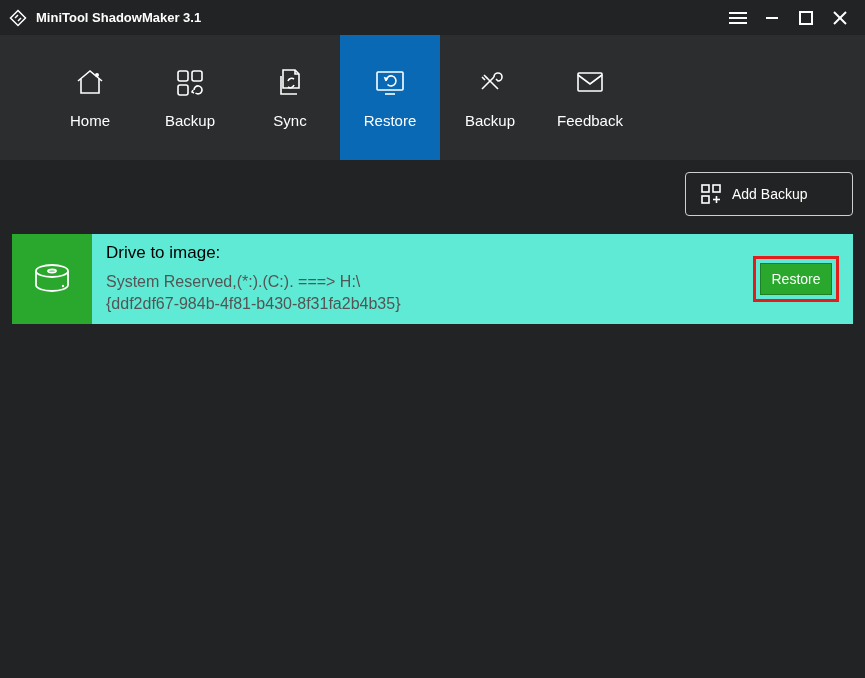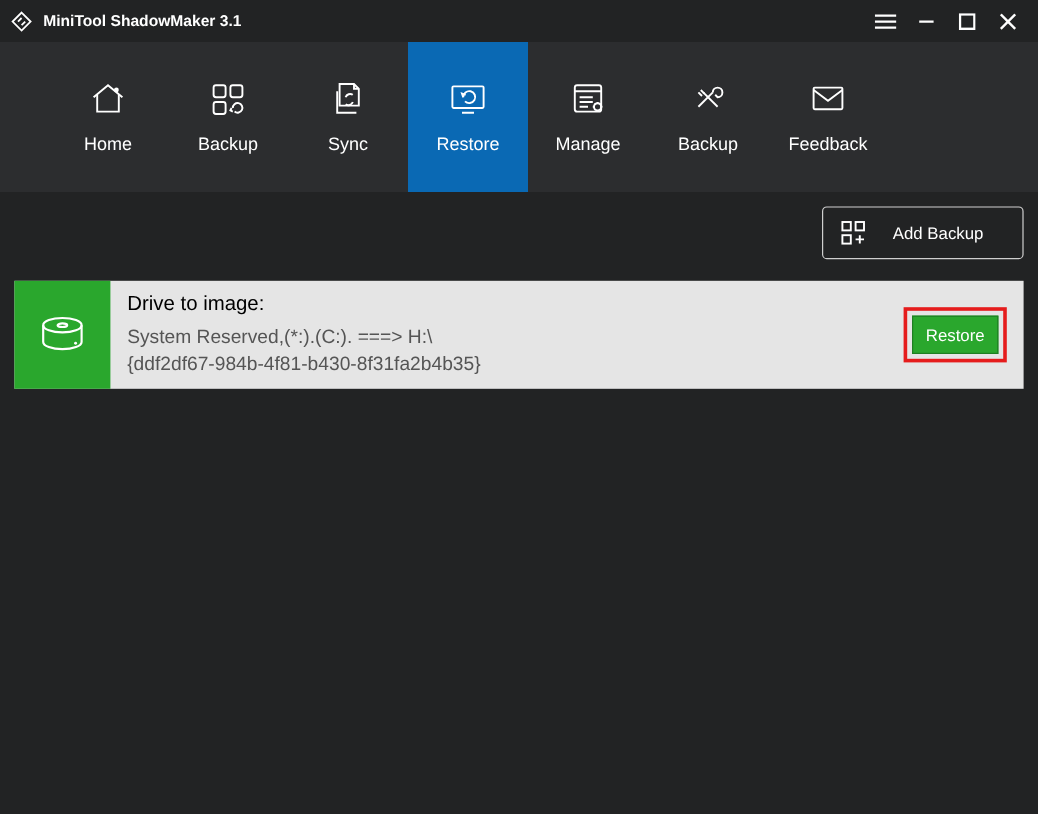--- a/index.html
+++ b/index.html
@@ -9,22 +9,22 @@
   .titlebar .logo { width: 20px; height: 20px; display: flex; align-items: center; justify-content: center; margin-right: 8px; }
   .titlebar .title { font-size: 13px; font-weight: 600; flex: 1; }
   .titlebar .winbtn { width: 34px; height: 35px; display: flex; align-items: center; justify-content: center; cursor: pointer; }
   .navbar { height: 125px; background: #2c2d2f; display: flex; }
   .navitem { width: 100px; display: flex; flex-direction: column; align-items: center; justify-content: center; color: #fff; cursor: pointer; gap: 14px; }
   .navitem.active { background: #0a69b4; }
   .navitem .icon { height: 32px; display: flex; align-items: center; justify-content: center; }
   .navitem .label { font-size: 15px; }
   .content { flex: 1; background: #222324; padding: 12px; display: flex; flex-direction: column; }
   .topactions { display: flex; justify-content: flex-end; margin-bottom: 18px; padding-right: 0; }
-  .addbackup { border: 1px solid #cfcfcf; color: #fff; background: transparent; height: 44px; width: 168px; border-radius: 4px; display: flex; align-items: center; padding: 0 14px; gap: 22px; font-size: 14px; cursor: pointer; }
-  .card { display: flex; height: 90px; background: #e5e5e5; }
+  .addbackup { border: 1px solid #cfcfcf; color: #fff; background: transparent; height: 44px; width: 168px; border-radius: 4px; display: flex; align-items: center; padding: 0 14px; gap: 10px; font-size: 14px; cursor: pointer; }
+  .card { display: flex; height: 90px; background: #5eead4; }
   .card .left { width: 80px; background: #2aa72d; display: flex; align-items: center; justify-content: center; }
   .card .mid { flex: 1; padding: 10px 10px 10px 14px; display: flex; flex-direction: column; justify-content: center; }
   .card .mid .heading { font-size: 17px; color: #000; margin-bottom: 8px; }
   .card .mid .details { font-size: 16px; color: #555; line-height: 1.35; max-width: 320px; }
   .card .right { display: flex; align-items: center; padding-right: 14px; }
   .restorebox { border: 3px solid #e51c1c; padding: 4px; }
   .restorebtn { background: #2aa72d; color: #fff; border: 1px solid #1f7f22; width: 72px; height: 32px; font-size: 14px; cursor: pointer; }
   svg { display: block; }
 </style>
 </head>
@@ -110,34 +110,20 @@
         <svg width="34" height="30" viewBox="0 0 34 30" fill="none" stroke="#fff" stroke-width="1.6">
           <rect x="4" y="5" width="26" height="18" rx="1"></rect>
           <line x1="12" y1="27" x2="22" y2="27"></line>
           <path d="M13 14 a5 5 0 1 1 1.5 3.5"></path>
           <path d="M13 14 l-1 -3 l3 1"></path>
         </svg>
       </div>
       <div class="label">Restore</div>
     </div>
 
-    <div class="navitem">
-      <div class="icon">
-        <svg width="32" height="30" viewBox="0 0 32 30" fill="none" stroke="#fff" stroke-width="1.6">
-          <rect x="5" y="4" width="22" height="22" rx="2"></rect>
-          <line x1="5" y1="9" x2="27" y2="9"></line>
-          <line x1="9" y1="14" x2="20" y2="14"></line>
-          <line x1="9" y1="18" x2="20" y2="18"></line>
-          <line x1="9" y1="22" x2="16" y2="22"></line>
-          <circle cx="24" cy="22" r="3"></circle>
-          <path d="M24 19 v-1 M24 26 v-1 M21 22 h-1 M28 22 h-1 M22 20 l-.7-.7 M26 24 l.7.7 M22 24 l-.7.7 M26 20 l.7-.7"></path>
-        </svg>
-      </div>
-      <div class="label">Manage</div>
-    </div>
 
 
     <div class="navitem">
       <div class="icon">
         <svg width="32" height="30" viewBox="0 0 32 30" fill="none" stroke="#fff" stroke-width="1.6">
           <path d="M8 22 L20 10"></path>
           <path d="M20 10 a4 4 0 1 1 4 4 l-2 -2"></path>
           <path d="M24 22 L12 10"></path>
           <path d="M10 8 l3 3 M8 10 l3 3"></path>
         </svg>

